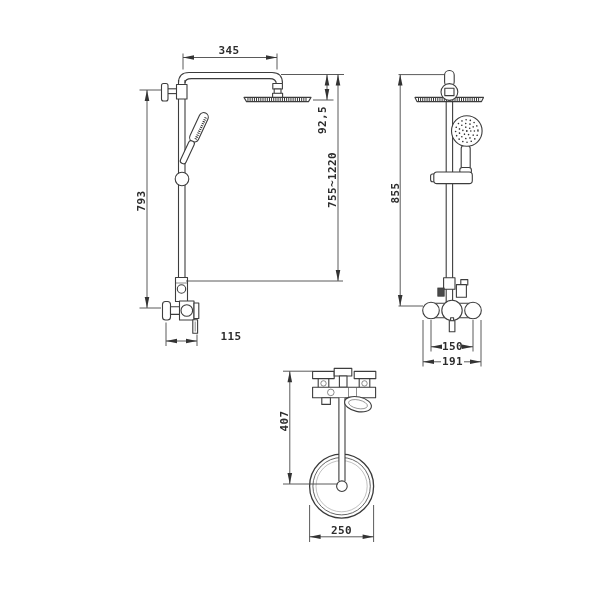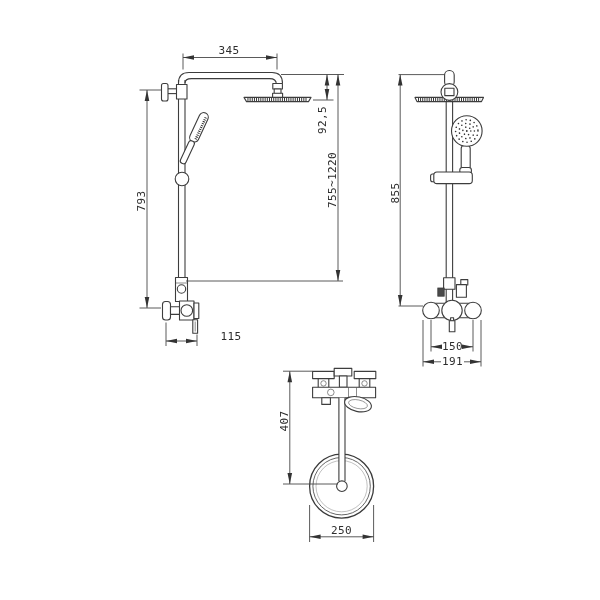--- a/index.html
+++ b/index.html
@@ -1,17 +1,17 @@
 <!DOCTYPE html>
 <html><head>
 <meta charset="utf-8">
 <style>
   html,body{margin:0;padding:0;background:#ffffff;}
   .canvas{position:relative;width:540px;height:600px;background:#ffffff;overflow:hidden;
-          font-family:"DejaVu Sans Mono", monospace;}
+          font-family:"DejaVu Sans Mono", monospace;font-weight:bold;}
   svg{display:block;}
   .ln{fill:none;stroke:#3d3d3d;stroke-width:1.1;stroke-linejoin:round;}
   .thin{fill:none;stroke:#5a5a5a;stroke-width:0.7;}
   .wh{fill:#ffffff;stroke:#3d3d3d;stroke-width:1.1;stroke-linejoin:round;}
   .hatch{fill:none;stroke:#222222;stroke-width:3.2;stroke-dasharray:0.9 1.25;}
   .dots{fill:none;stroke:#333333;stroke-width:1.6;stroke-dasharray:0.01 4.3;stroke-linecap:round;}
   .dim{fill:none;stroke:#474747;stroke-width:0.9;}
   .dimtxt{font-family:"DejaVu Sans Mono", monospace;font-size:11px;fill:#2d2d2d;letter-spacing:0.4px;}
 </style>
 </head>

